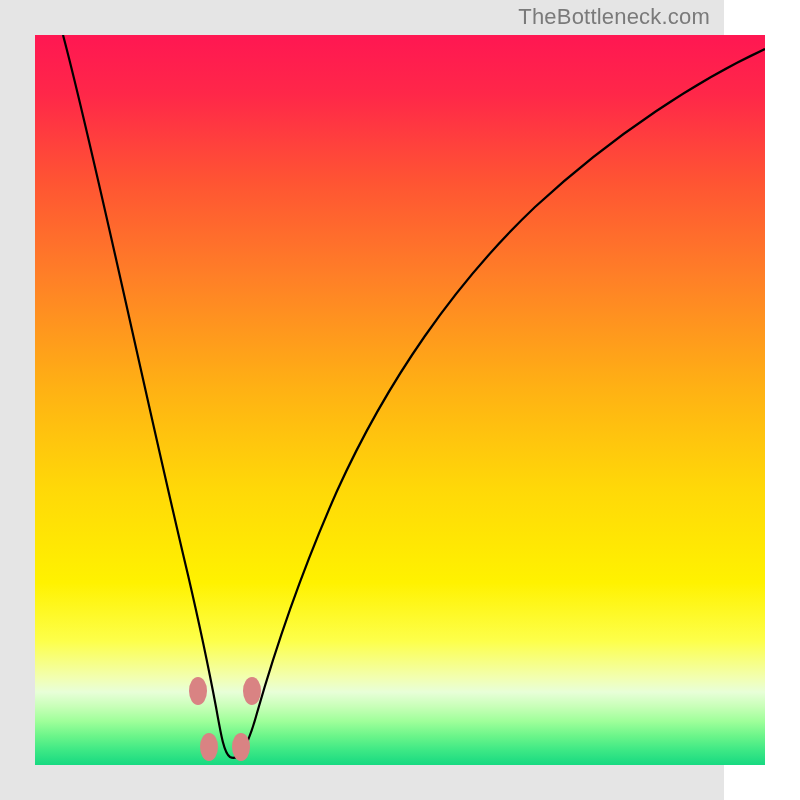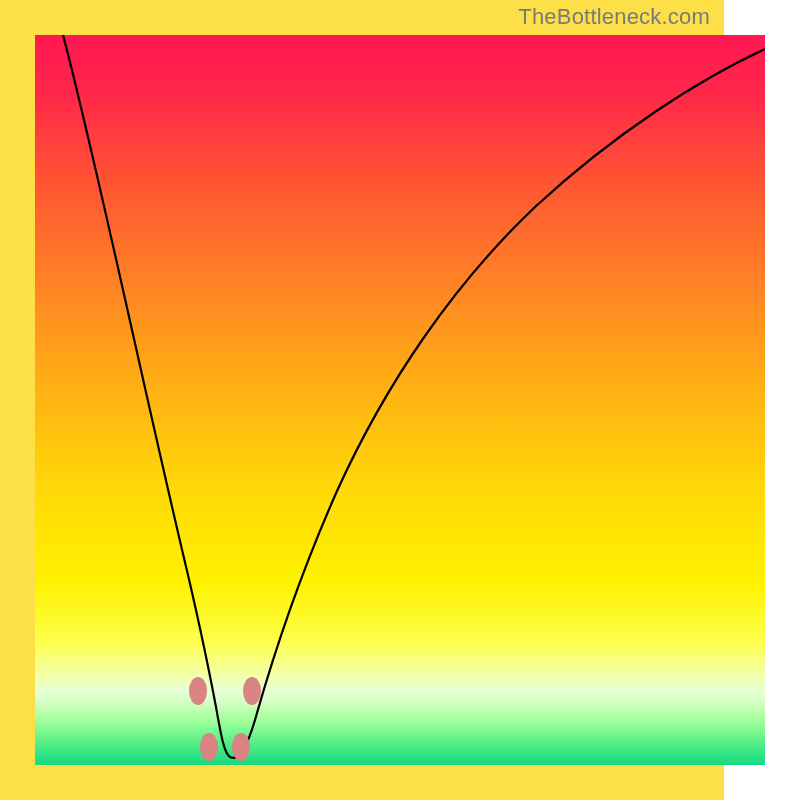--- a/index.html
+++ b/index.html
@@ -6,21 +6,21 @@
     margin: 0;
     padding: 0;
     width: 800px;
     height: 800px;
     overflow: hidden;
     font-family: Arial, Helvetica, sans-serif;
   }
   .frame {
     width: 724px;
     height: 800px;
-    background: #fde047;
+    background: #e5e5e5;
     position: relative;
   }
   .watermark {
     position: absolute;
     top: 4px;
     right: 14px;
     color: #7a7a7a;
     font-size: 22px;
     font-weight: 400;
     z-index: 10;

